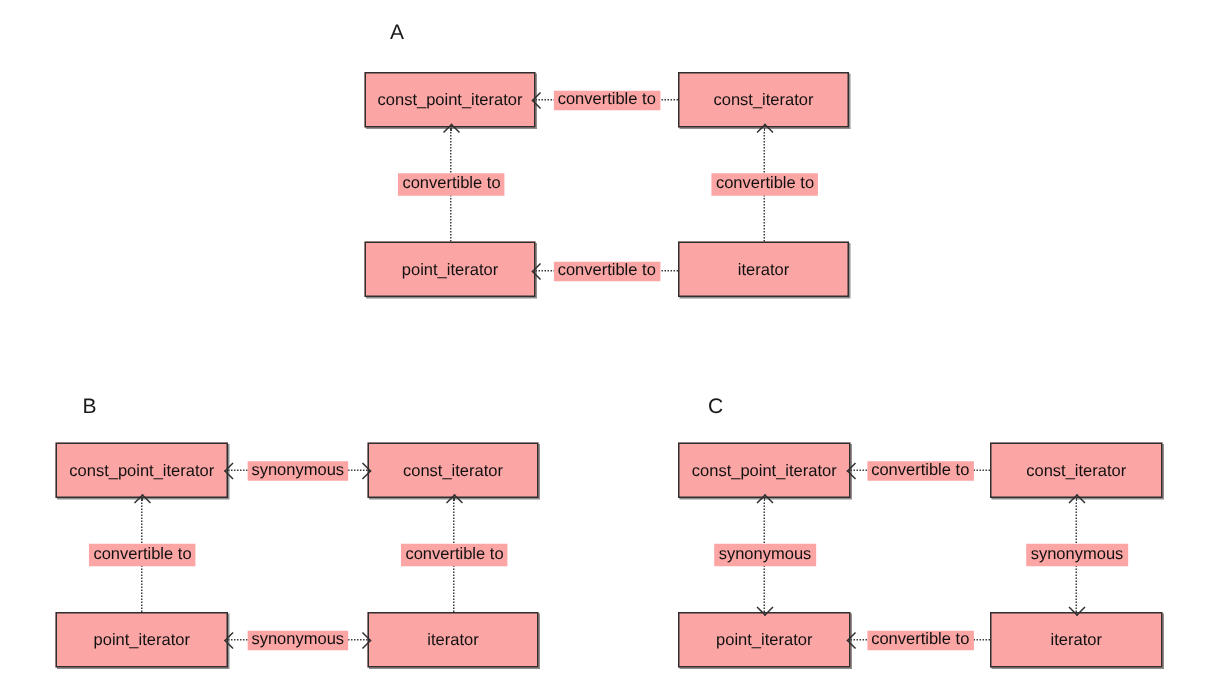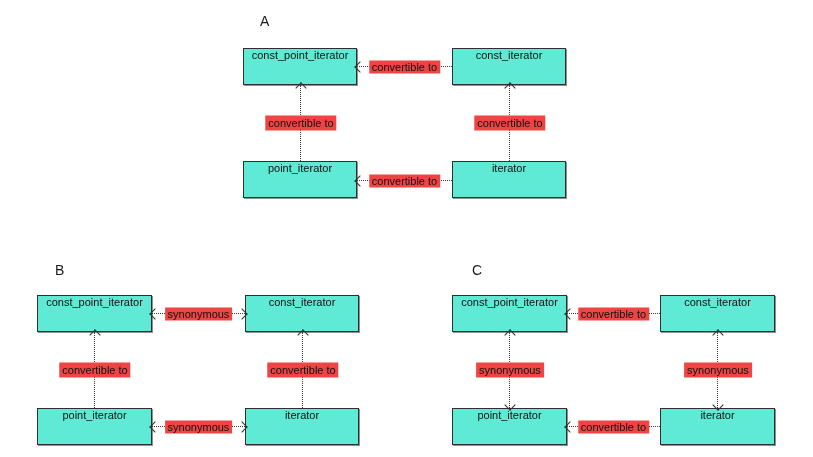--- a/index.html
+++ b/index.html
@@ -2,29 +2,29 @@
 <html><head>
 <meta charset="utf-8">
 <style>
   html, body { margin:0; padding:0; background:#ffffff; }
   .canvas {
     position:relative; width:813px; height:457px; background:#ffffff;
     font-family:"Liberation Sans", sans-serif; color:#111; overflow:hidden;
   }
   .letter { position:absolute; font-size:14px; color:#1a1a1a; }
   .node {
-    position:absolute; box-sizing:border-box; background:#5eead4;
+    position:absolute; box-sizing:border-box; background:#fca5a5;
     border:1px solid #2f2f2f; box-shadow:1px 1px 0 #8f8f8f;
-    display:flex; align-items:flex-start; justify-content:center;
+    display:flex; align-items:center; justify-content:center;
   }
   .node-label { font-size:11px; color:#111; white-space:nowrap; }
   .hedge { position:absolute; height:0; border-top:1px dotted #3c3c3c; }
   .vedge { position:absolute; width:0;  border-left:1px dotted #3c3c3c; }
   .edge-label {
-    position:absolute; font-size:11px; color:#111; background:#ef4444;
+    position:absolute; font-size:11px; color:#111; background:#fca5a5;
     white-space:nowrap; line-height:13px;
   }
   .hedge .edge-label { left:50%; top:0;  transform:translate(-50%,-50%); padding:0 3px; }
   .vedge .edge-label { left:0;  top:50%; transform:translate(-50%,-50%); padding:1px 3px; }
   .arr { position:absolute; width:7px; height:7px; }
   .arr-left  { left:-1px;  top:-4px;    border-left:1px solid #2f2f2f;  border-bottom:1px solid #2f2f2f; transform:rotate(45deg); }
   .arr-right { right:-1px; top:-4px;    border-top:1px solid #2f2f2f;   border-right:1px solid #2f2f2f;  transform:rotate(45deg); }
   .arr-up    { top:-1px;   left:-4px;   border-top:1px solid #2f2f2f;   border-left:1px solid #2f2f2f;   transform:rotate(45deg); }
   .arr-down  { bottom:-1px;left:-4px;   border-bottom:1px solid #2f2f2f;border-right:1px solid #2f2f2f;  transform:rotate(45deg); }
 </style>

